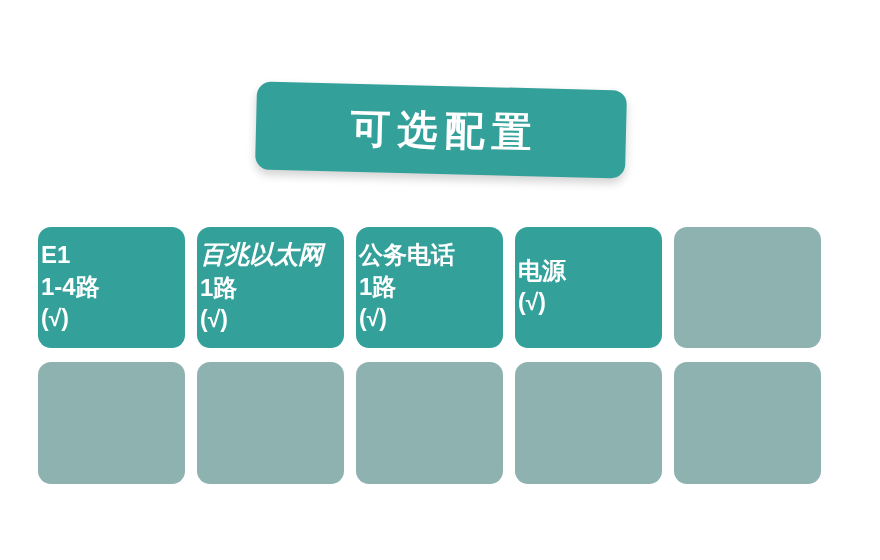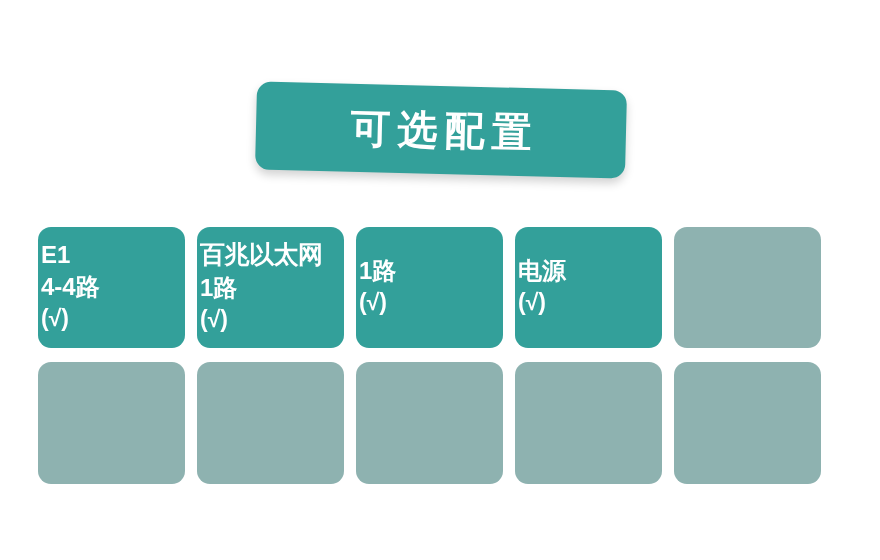--- a/index.html
+++ b/index.html
@@ -87,20 +87,21 @@
   .card-line {
     color: #ffffff;
     font-weight: bold;
     line-height: 1.34;
     white-space: nowrap;
     text-align: center;
   }
   .card-line.cjk-wide {
     font-size: 25px;
     letter-spacing: -0.5px;
+    font-style: italic;
   }
   .card-line.std {
     font-size: 24px;
   }
   .card-line.check {
     font-size: 23px;
   }
 </style>
 </head>
 <body>
@@ -112,31 +113,32 @@
       <div class="banner-title">可选配置</div>
     </div>
   </div>
 
   <div class="grid">
 
     <div class="row row-1">
 
       <div class="card filled">
         <div class="card-line std">E1</div>
-        <div class="card-line std">4-4路</div>
+        <div class="card-line std">1-4路</div>
         <div class="card-line check">(√)</div>
       </div>
 
       <div class="card filled">
         <div class="card-line cjk-wide">百兆以太网</div>
         <div class="card-line std">1路</div>
         <div class="card-line check">(√)</div>
       </div>
 
       <div class="card filled">
+        <div class="card-line std">公务电话</div>
         <div class="card-line std">1路</div>
         <div class="card-line check">(√)</div>
       </div>
 
       <div class="card filled">
         <div class="card-line std">电源</div>
         <div class="card-line check">(√)</div>
       </div>
 
       <div class="card empty">

